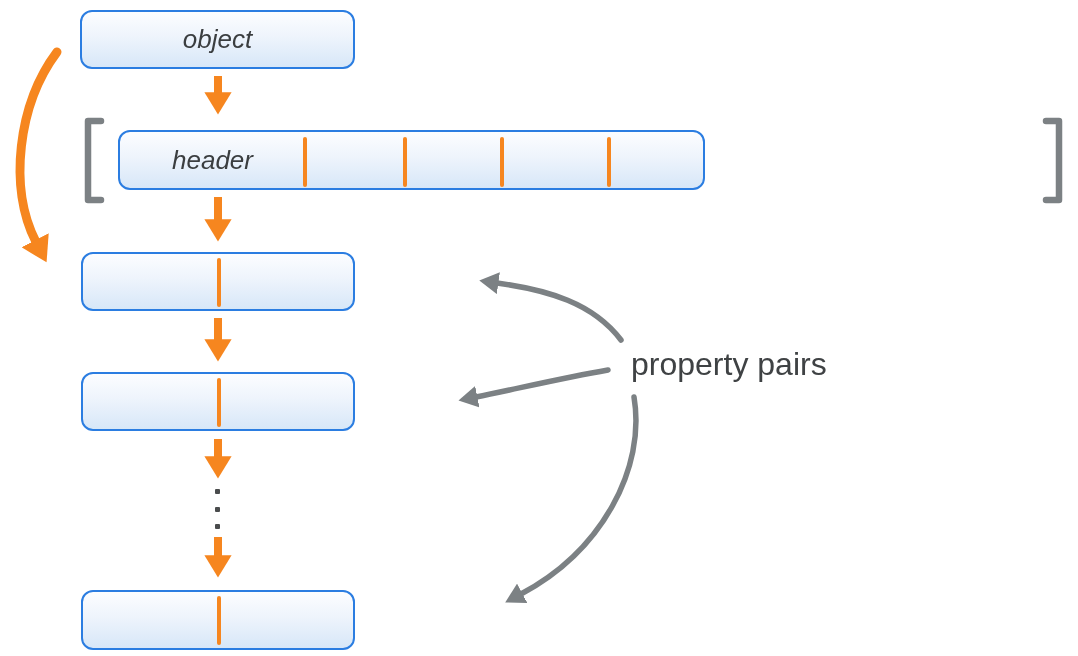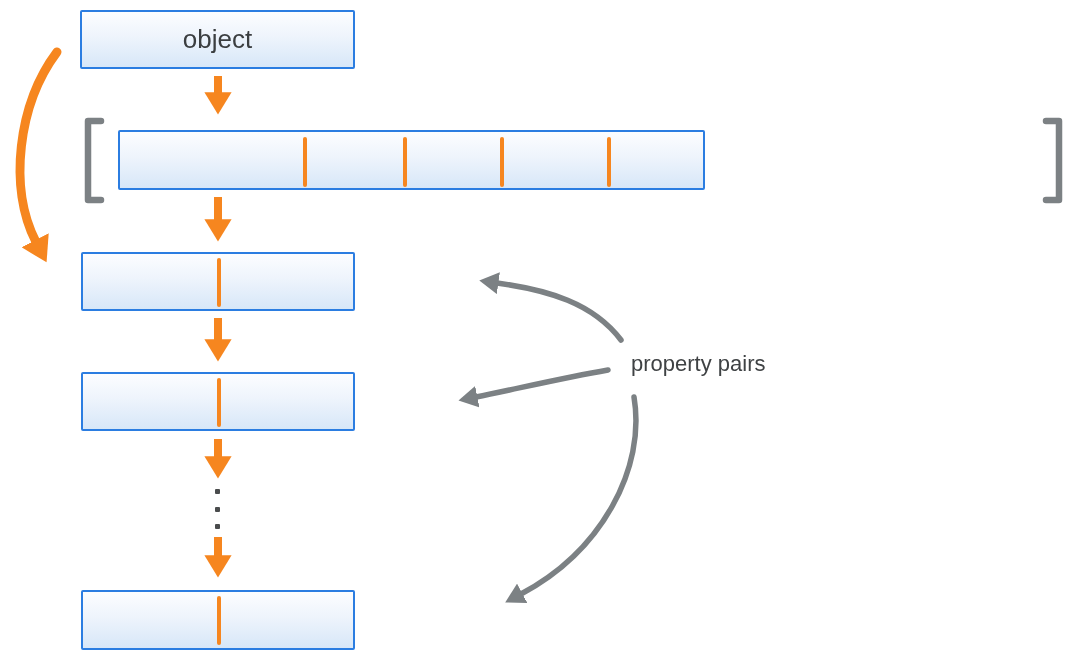--- a/index.html
+++ b/index.html
@@ -3,22 +3,23 @@
 <meta charset="utf-8">
 <style>
   html,body{margin:0;padding:0;background:#ffffff;}
   .canvas{
     position:relative;width:1078px;height:656px;background:#ffffff;overflow:hidden;
     font-family:"Liberation Sans",sans-serif;
   }
   .overlay{position:absolute;left:0;top:0;width:1078px;height:656px;pointer-events:none;}
   .box{
     position:absolute;box-sizing:border-box;
-    border:2.5px solid #2b7de1;border-radius:2px;
+    border:2.5px solid #2b7de1;border-radius:12px;
     background:linear-gradient(180deg,#fcfdff 0%,#eef4fc 45%,#d7e7f8 100%);
+    font-style:italic;
   }
   .box-label{
     display:flex;align-items:center;justify-content:center;
     width:100%;height:100%;
     color:#3b3e40;font-size:26px;
   }
   .header-cell{
     position:absolute;left:0;top:0;width:185px;height:100%;
     display:flex;align-items:center;justify-content:center;
     color:#3b3e40;font-size:26px;
@@ -26,21 +27,21 @@
   .vdiv{
     position:absolute;width:4px;border-radius:2px;background:#f6861f;
   }
   .vdiv.slot{top:5px;height:50px;}
   .vdiv.pair{left:134px;top:4px;height:49px;}
   .big-label{
     position:absolute;color:#3f4244;white-space:nowrap;
     display:flex;align-items:center;
   }
   #hashmap-label{left:731px;top:130px;height:60px;font-size:35px;}
-  #pairs-label{left:631px;top:338px;height:52px;font-size:22px;}
+  #pairs-label{left:631px;top:338px;height:52px;font-size:32px;}
 </style>
 </head>
 <body>
 
 <div class="canvas">
 
   <svg class="overlay" viewBox="0 0 1078 656">
     <defs>
       <marker id="oh" viewBox="0 0 8 8" refX="0.5" refY="4" markerWidth="3.4" markerHeight="3.4" orient="auto" markerUnits="strokeWidth">
         <path d="M0,0 L6.5,4 L0,8 Z" fill="#f6861f"></path>
@@ -70,20 +71,21 @@
     <path d="M621,340 C593,303 548,290 497,283" fill="none" stroke="#7c8184" stroke-width="5.5" stroke-linecap="round" marker-end="url(#gh)"></path>
     <path d="M608,370 C562,378 516,389 476,397" fill="none" stroke="#7c8184" stroke-width="5.5" stroke-linecap="round" marker-end="url(#gh)"></path>
     <path d="M634,397 C646,468 602,551 521,594" fill="none" stroke="#7c8184" stroke-width="5.5" stroke-linecap="round" marker-end="url(#gh)"></path>
   </svg>
 
   <div class="box" style="left:80px;top:10px;width:275px;height:59px;">
     <div class="box-label">object</div>
   </div>
 
   <div class="box" style="left:118px;top:130px;width:587px;height:60px;">
+    <div class="header-cell">header</div>
     <span class="vdiv slot" style="left:183px;"></span>
     <span class="vdiv slot" style="left:283px;"></span>
     <span class="vdiv slot" style="left:380px;"></span>
     <span class="vdiv slot" style="left:487px;"></span>
   </div>
 
   <div class="box" style="left:81px;top:252px;width:274px;height:59px;">
     <span class="vdiv pair"></span>
   </div>
   <div class="box" style="left:81px;top:372px;width:274px;height:59px;">

